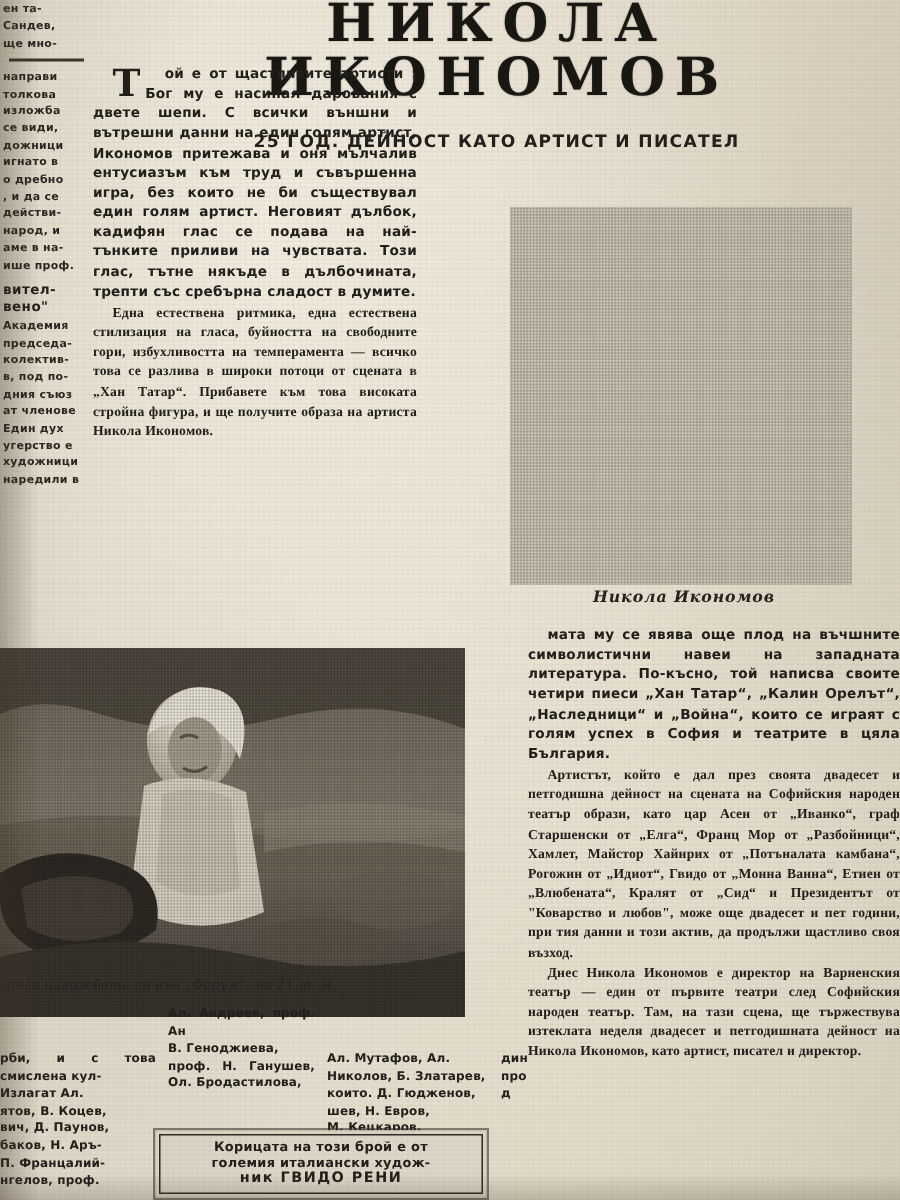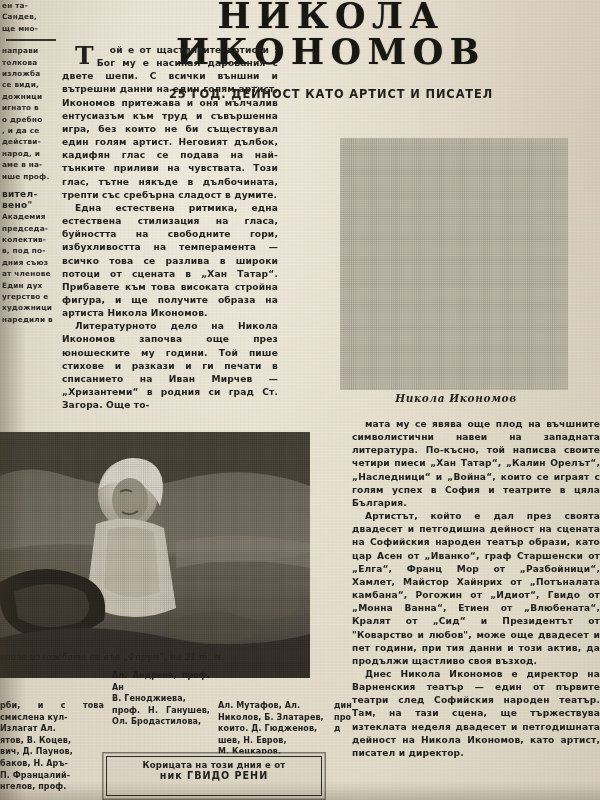--- a/index.html
+++ b/index.html
@@ -88,21 +88,21 @@
     text-justify:inter-word;
     font-weight:700;
     letter-spacing:.15px;
     color:#22201b;
     hyphens:none;
   }
   .col p{margin:0;text-indent:13px;}
   #col1{left:62px;top:44px;width:216px;}
   #col2{left:352px;top:44px;width:248px;}
   #col2b{left:352px;top:418px;width:248px;}
-  .col p + p{margin-top:0;}
+  .col p + p{margin-top:0;font-family:Liberation Serif, serif;}
   .dropcap{
     float:left;
     font-family:"DejaVu Serif","Liberation Serif",serif;
     font-size:25px;line-height:20px;font-weight:700;
     padding:1px 3px 0 0;margin-top:1px;
   }
 
   
   .portrait{
     position:absolute;left:340px;top:138px;width:228px;height:252px;
@@ -206,21 +206,20 @@
   </div>
 
   <div class="masthead">
     <div class="title">НИКОЛА ИКОНОМОВ</div>
     <div class="subtitle">25 ГОД. ДЕЙНОСТ КАТО АРТИСТ И ПИСАТЕЛ</div>
   </div>
 
   <div class="col blurtext" id="col1">
     <p><span class="dropcap">Т</span><span>ой е от щастливите артисти : Бог му е насипал дарования с двете шепи. С всички външни и вътрешни данни на един голям артист, Икономов притежава и оня мълчалив ентусиазъм към труд и съвършенна игра, без които не би съществувал един голям артист. Неговият дълбок, кадифян глас се подава на най-тънките приливи на чувствата. Този глас, тътне някъде в дълбочината, трепти със сребърна сладост в думите.</span></p>
     <p>Една естествена ритмика, една естествена стилизация на гласа, буйността на свободните гори, избухливостта на темперамента — всичко това се разлива в широки потоци от сцената в „Хан Татар“. Прибавете към това високата стройна фигура, и ще получите образа на артиста Никола Икономов.</p>
-    <p>Литературното дело на Никола Икономов започва още през юношеските му години. Той пише стихове и разкази и ги печати в списанието на Иван Мирчев — „Хризантеми“ в родния си град Ст. Загора. Още то-</p>
   </div>
 
 
   <div class="portrait">
     <div class="frame"></div>
     <svg viewBox="0 0 228 252" width="228" height="252" preserveAspectRatio="none">
       <defs>
         <radialGradient id="bgG" cx="45%" cy="35%" r="80%">
           <stop offset="0%" stop-color="#c9c2b1"></stop>
           <stop offset="100%" stop-color="#a39c8c"></stop>
@@ -350,21 +349,22 @@
 М. Кецкаров.</p>
   </div>
   <div class="botcol blurtext" id="bot4">
     <p style="white-space:pre-line;text-indent:0;">дин
 про
 д</p>
   </div>
 
   <div class="notebox">
     <div class="inner">
-      <div>Корицата на този дния е от</div>
+      <div>Корицата на този брой е от</div>
+      <div>големия италиански худож-</div>
       <div class="big">ник ГВИДО РЕНИ</div>
     </div>
   </div>
 
   <div class="grain"></div>
   <div class="shadow-left"></div>
   <div class="shadow-bottom"></div>
 </div>
 
 </body></html>

